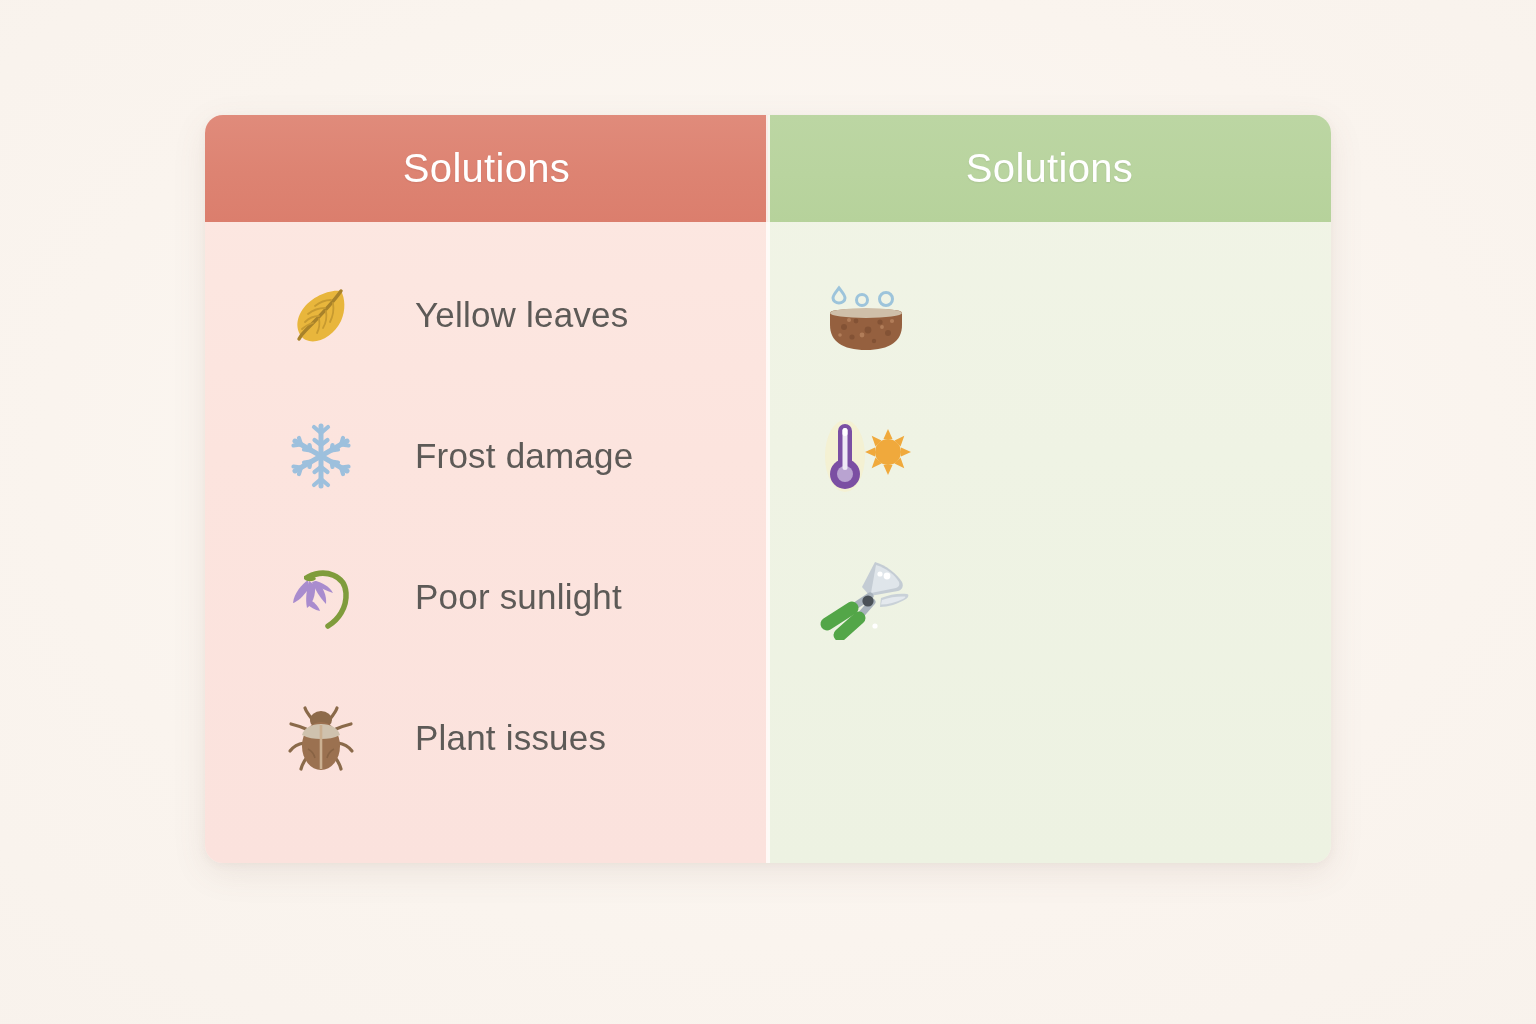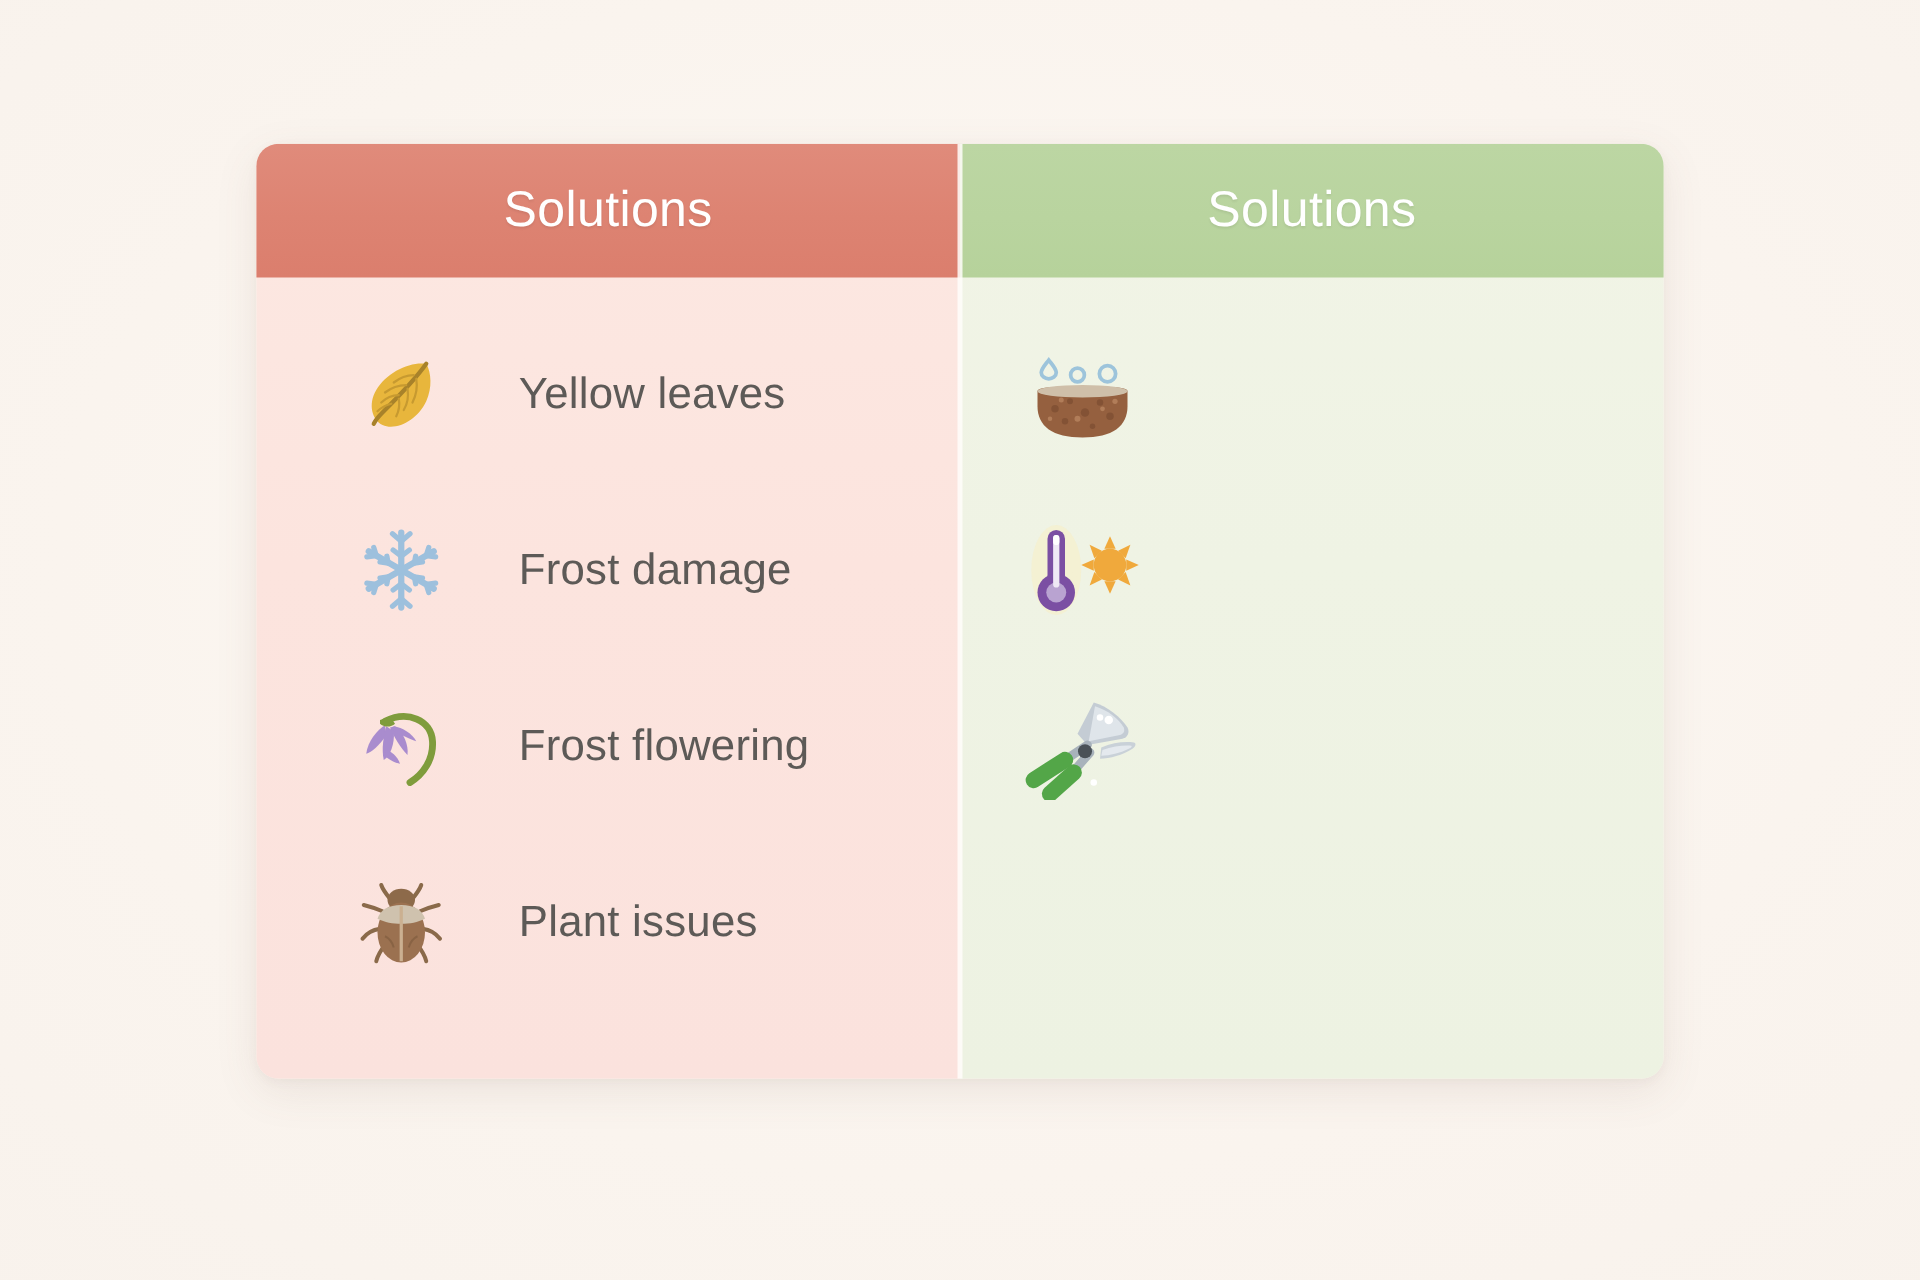--- a/index.html
+++ b/index.html
@@ -187,21 +187,21 @@
             <g fill="#a98cce">
               <path d="M26 22 C20 26 12 35 11 45 C15 44 22 38 27 30 Z"></path>
               <path d="M27 23 C25 30 23 41 25 50 C30 47 34 37 33 27 Z"></path>
               <path d="M30 24 C33 31 38 40 44 46 C45 38 41 28 34 23 Z"></path>
               <path d="M31 26 C37 29 45 33 51 35 C48 29 40 24 33 23 Z"></path>
               <path d="M25 46 C28 49 33 52 38 53 C36 47 31 43 27 42 Z"></path>
             </g>
             <path d="M22 18 C27 16 32 17 34 21 C31 24 25 24 22 21 Z" fill="#7f9c3c"></path>
           </svg>
         </div>
-        <div class="row-label">Frost flowering</div>
+        <div class="row-label">Poor sunlight</div>
       </div>
 
       <div class="row">
         <div class="row-icon">
           <svg width="74" height="74" viewBox="0 0 74 74">
             <g stroke="#8a6a4a" stroke-width="3.2" fill="none" stroke-linecap="round">
               <path d="M28 18 C24 13 22 10 21 7"></path>
               <path d="M46 18 C50 13 52 10 53 7"></path>
               <path d="M22 28 C15 25 11 24 7 23"></path>
               <path d="M52 28 C59 25 63 24 67 23"></path>

